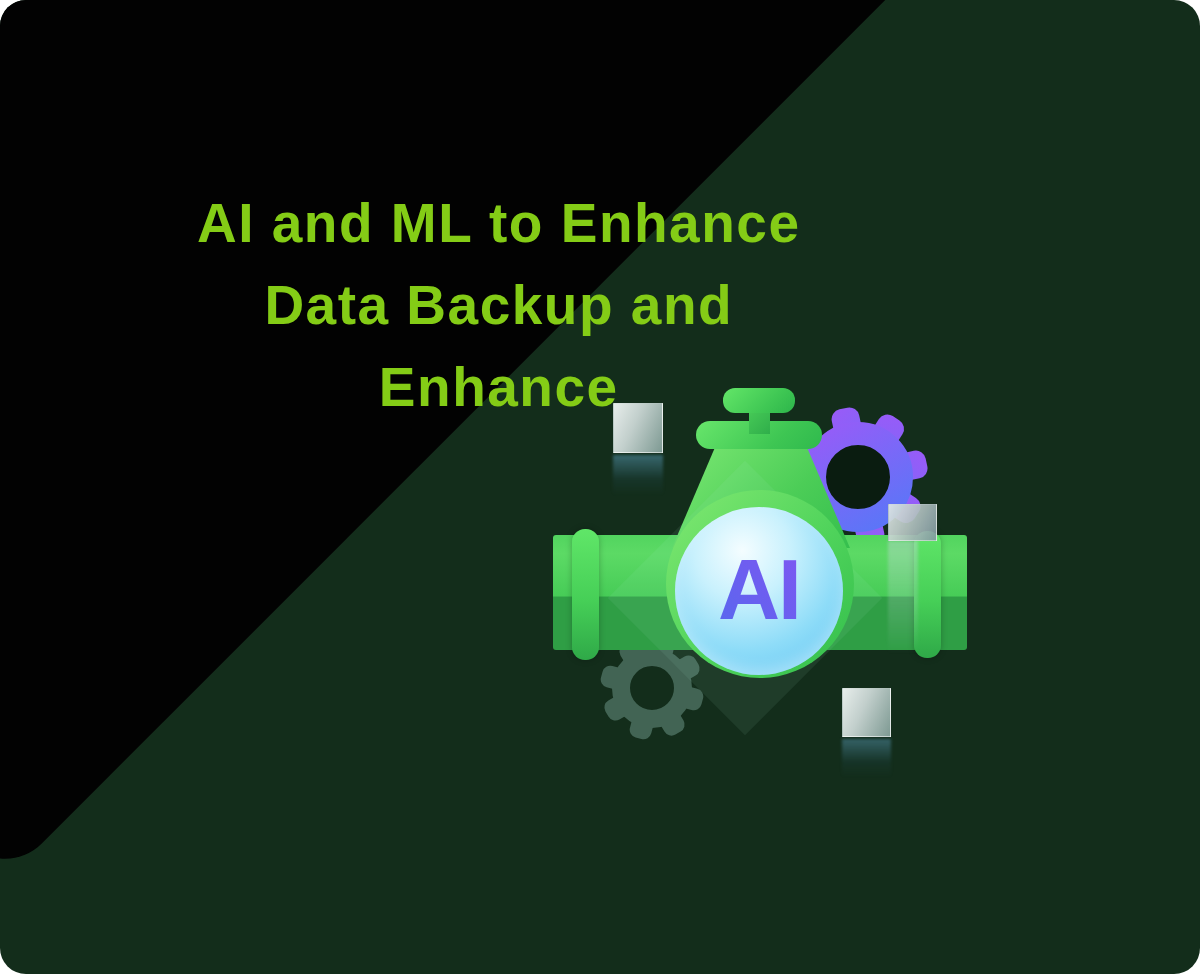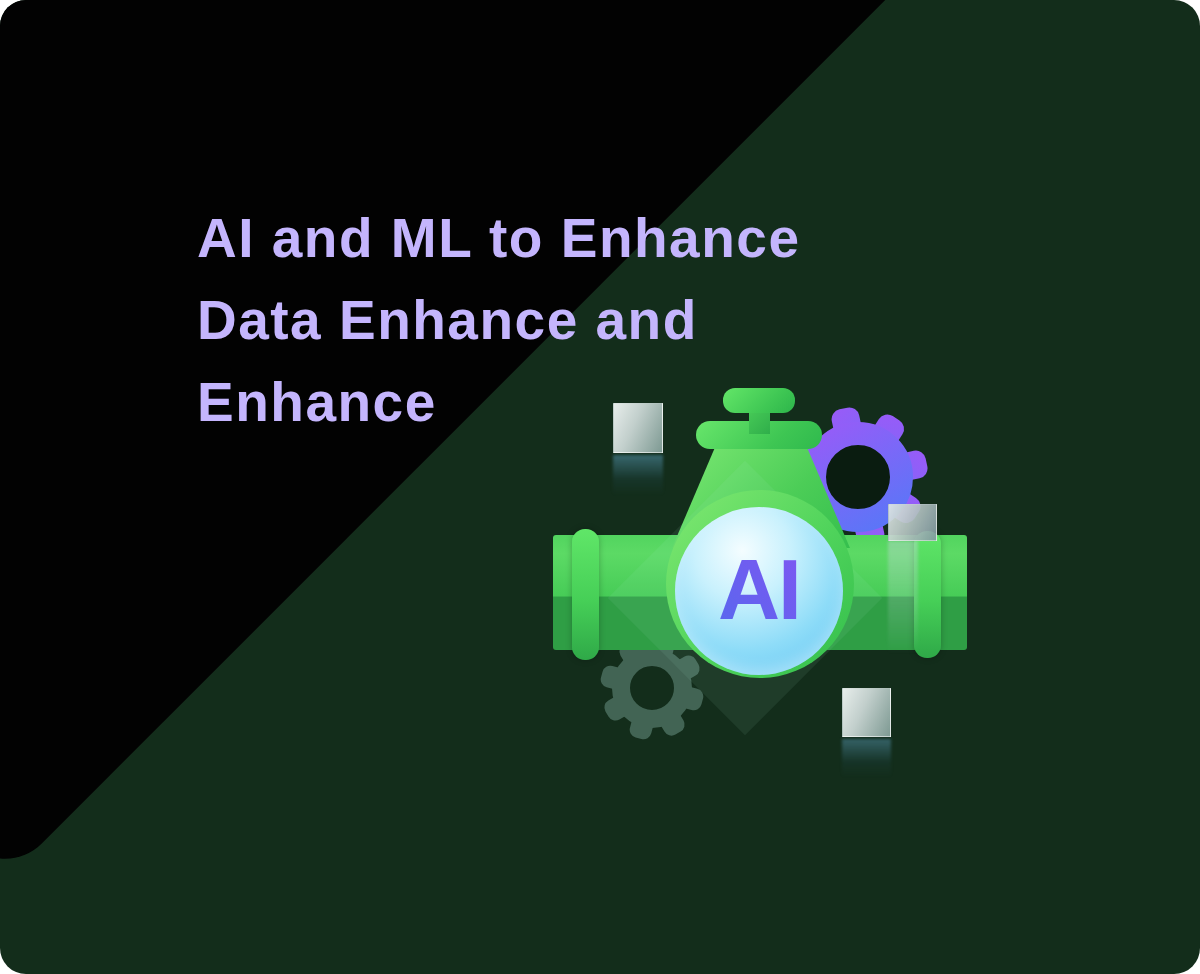--- a/index.html
+++ b/index.html
@@ -15,25 +15,26 @@
   .black-diag{
     position:absolute;
     left:-995px;top:-1534px;
     width:2000px;height:2000px;
     background:#020202;
     border-radius:52px;
     transform:rotate(45deg);
   }
   
   .headline{
-    position:absolute;left:197px;top:197px;
-    color:#c4b5fd;
+    position:absolute;left:197px;top:182px;
+    color:#84cc16;
     font-size:55px;font-weight:bold;
     line-height:82px;letter-spacing:1.5px;
     white-space:nowrap;
+    text-align:center;
   }
   
   .abs{position:absolute;}
   
   .gear-faint{left:600px;top:636px;width:104px;height:104px;opacity:0.38;}
   
   .gear-purple{left:788px;top:407px;width:140px;height:140px;}
   
   .pipe-barrel{
     left:553px;top:535px;width:414px;height:115px;
@@ -109,21 +110,21 @@
 </style>
 </head>
 <body>
 
 <div class="canvas">
 
   <div class="black-diag"></div>
 
   <div class="headline">
     <div>AI and ML to Enhance</div>
-    <div>Data Enhance and</div>
+    <div>Data Backup and</div>
     <div>Enhance</div>
   </div>
 
   <svg class="abs gear-faint" viewBox="-52 -52 104 104">
     <g fill="#8fbfb2" transform="rotate(15)">
       <rect x="-11" y="-52" width="22" height="22" rx="8"></rect>
       <rect x="-11" y="-52" width="22" height="22" rx="8" transform="rotate(45)"></rect>
       <rect x="-11" y="-52" width="22" height="22" rx="8" transform="rotate(90)"></rect>
       <rect x="-11" y="-52" width="22" height="22" rx="8" transform="rotate(135)"></rect>
       <rect x="-11" y="-52" width="22" height="22" rx="8" transform="rotate(180)"></rect>

